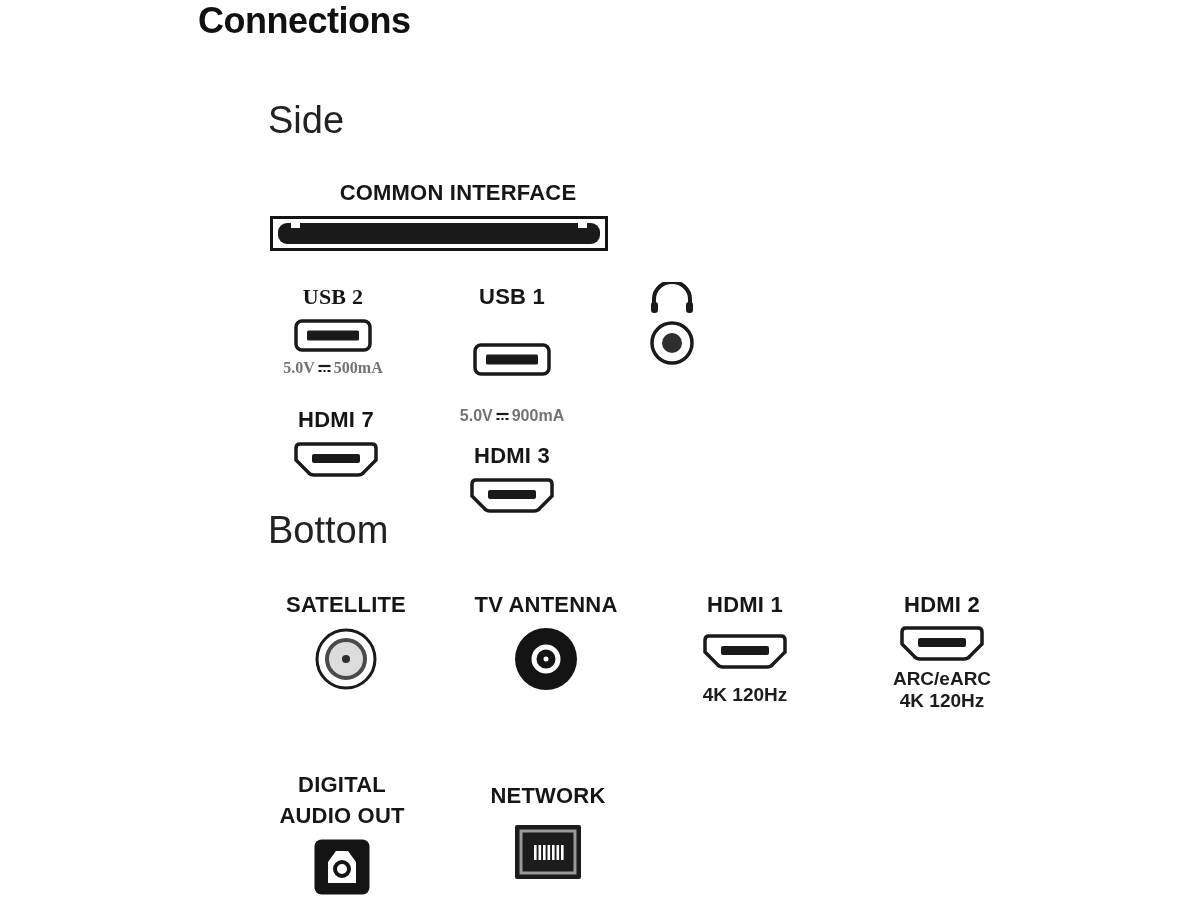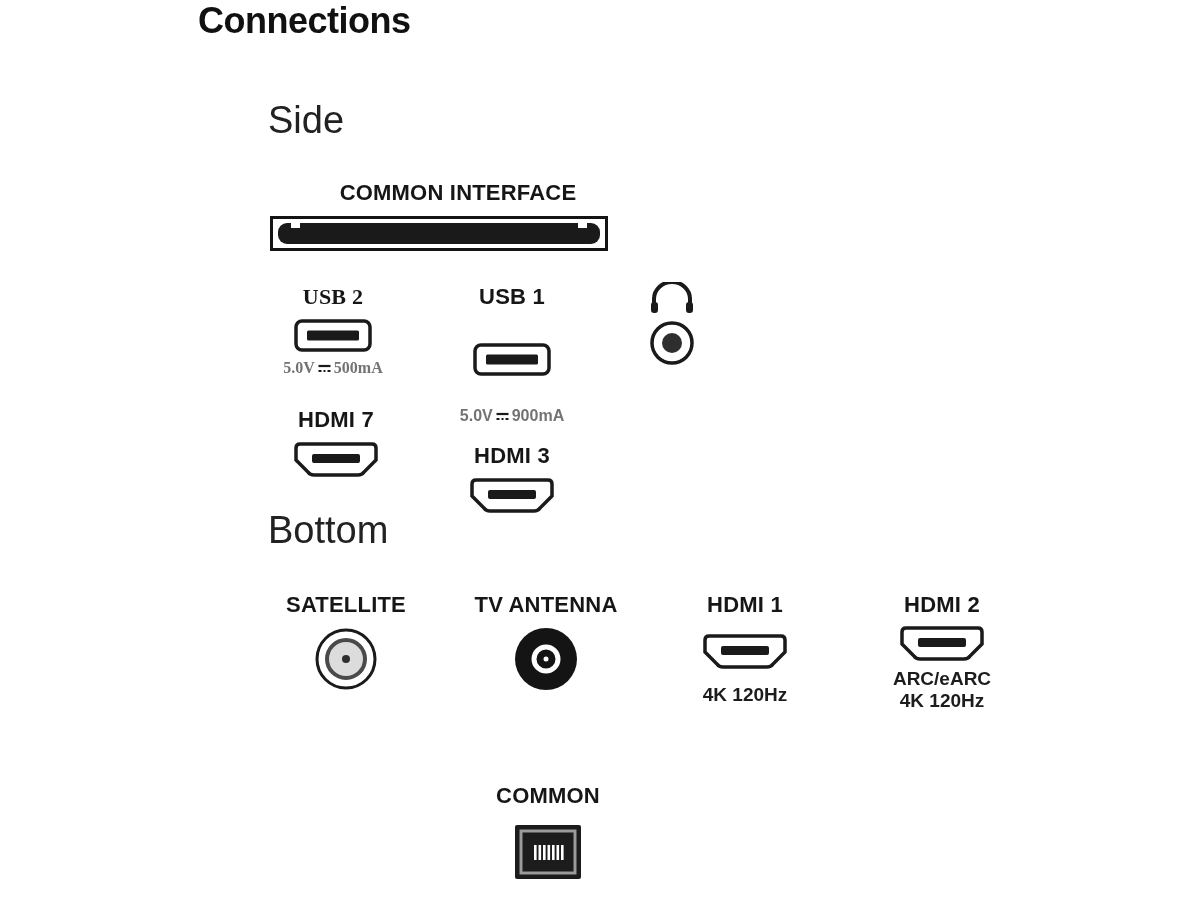--- a/index.html
+++ b/index.html
@@ -214,23 +214,34 @@
     <div class="icon-wrap mt8">
       <svg width="86" height="35" viewBox="0 0 86 35">
         <path d="M7 2 H79 Q83 2 83 6 V18 L71 30 Q69 33 65 33 H21 Q17 33 15 30 L3 18 V6 Q3 2 7 2 Z" fill="#fff" stroke="#1a1a1a" stroke-width="3.5"></path>
         <rect x="19" y="12" width="48" height="9" rx="2" fill="#1a1a1a"></rect>
       </svg>
     </div>
     <div class="spec-light mt7">ARC/eARC</div>
     <div class="spec-light">4K 120Hz</div>
   </div>
 
+  <div class="group" id="dao-group">
+    <div class="port-label two-line">DIGITAL</div>
+    <div class="port-label two-line">AUDIO OUT</div>
+    <div class="icon-wrap mt7">
+      <svg width="58" height="58" viewBox="0 0 58 58">
+        <rect x="1.5" y="1.5" width="55" height="55" rx="7" fill="#141414"></rect>
+        <path d="M15 45 V24 L23 13 H35 L43 24 V45 Z" fill="#ffffff"></path>
+        <circle cx="29" cy="31" r="7" fill="none" stroke="#141414" stroke-width="4"></circle>
+      </svg>
+    </div>
+  </div>
 
   <div class="group" id="network-group">
-    <div class="port-label">COMMON</div>
+    <div class="port-label">NETWORK</div>
     <div class="icon-wrap mt15">
       <svg width="68" height="56" viewBox="0 0 68 56">
         <rect x="1" y="1" width="66" height="54" rx="2" fill="#1c1c1c"></rect>
         <rect x="7" y="7" width="54" height="42" fill="none" stroke="#9a9a9a" stroke-width="3"></rect>
         <g fill="#ffffff">
           <rect x="20" y="21" width="2.6" height="15"></rect>
           <rect x="24.5" y="21" width="2.6" height="15"></rect>
           <rect x="29" y="21" width="2.6" height="15"></rect>
           <rect x="33.5" y="21" width="2.6" height="15"></rect>
           <rect x="38" y="21" width="2.6" height="15"></rect>

